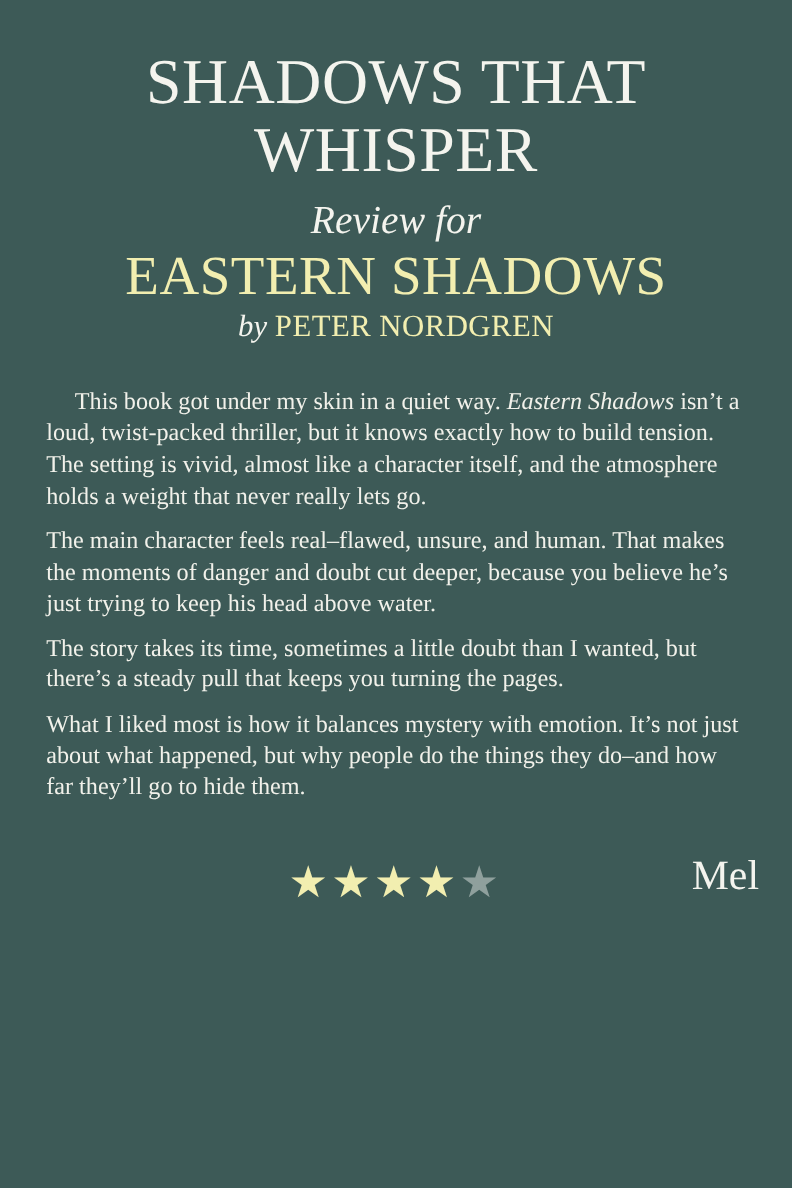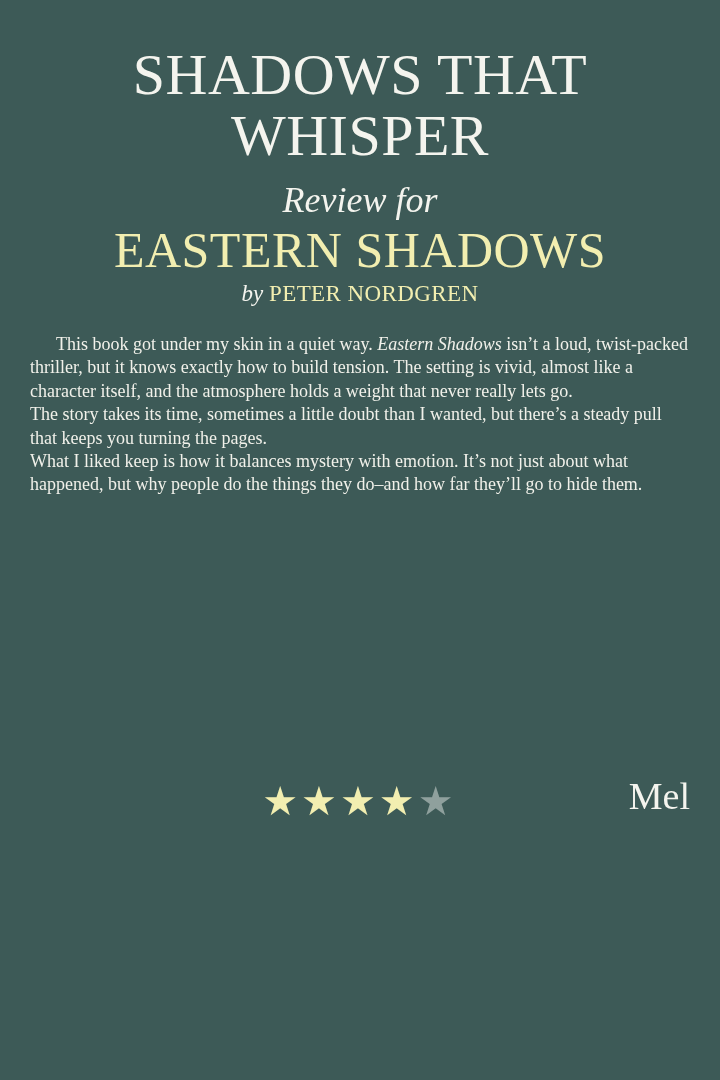--- a/index.html
+++ b/index.html
@@ -44,40 +44,40 @@
   }
   .book-title {
     font-size: 50px;
     color: #f2eeb0;
     text-transform: uppercase;
     line-height: 1.08;
     margin: 2px 0 0 0;
     letter-spacing: 0.5px;
   }
   .byline {
-    font-size: 23px;
+    font-size: 28px;
     line-height: 1.15;
     margin: 4px 0 0 0;
   }
   .byline .by {
     font-style: italic;
     color: #f4f4ee;
   }
   .byline .author {
     color: #f2eeb0;
     text-transform: uppercase;
     letter-spacing: 0.4px;
   }
   .body-copy {
     margin-top: 26px;
     flex: 1 1 auto;
   }
   .body-copy p {
-    margin: 0;
-    font-size: 18px;
+    margin: 12px;
+    font-size: 22px;
     line-height: 1.30;
     color: #f1f1ea;
     text-align: left;
     hyphens: auto;
   }
   .body-copy p.first {
     text-indent: 26px;
   }
   .body-copy em {
     font-style: italic;
@@ -121,22 +121,23 @@
     <div class="byline">
       <span class="by">by</span>
       <span class="author">PETER NORDGREN</span>
     </div>
   </div>
 
   <div class="body-copy">
     <p class="first">
       <span>This book got under my skin in a quiet way. </span><em>Eastern Shadows</em><span> isn’t a loud, twist-packed thriller, but it knows exactly how to build tension. The setting is vivid, almost like a character itself, and the atmosphere holds a weight that never really lets go.</span>
     </p>
+    <p>The main character feels real–flawed, unsure, and human. That makes the moments of danger and doubt cut deeper, because you believe he’s just trying to keep his head above water.</p>
     <p>The story takes its time, sometimes a little doubt than I wanted, but there’s a steady pull that keeps you turning the pages.</p>
-    <p>What I liked keep is how it balances mystery with emotion. It’s not just about what happened, but why people do the things they do–and how far they’ll go to hide them.</p>
+    <p>What I liked most is how it balances mystery with emotion. It’s not just about what happened, but why people do the things they do–and how far they’ll go to hide them.</p>
   </div>
 
   <div class="footer">
     <div class="stars">
       <span class="star">★★★★</span><span class="star empty">★</span>
     </div>
     <div class="signature">Mel</div>
   </div>
 
 </div>

